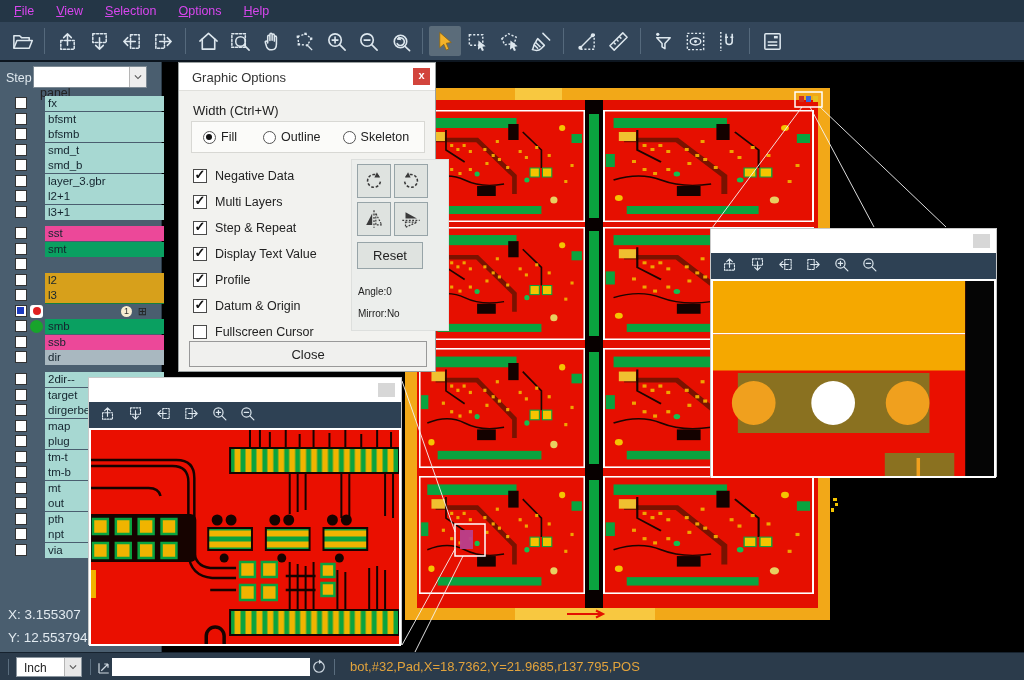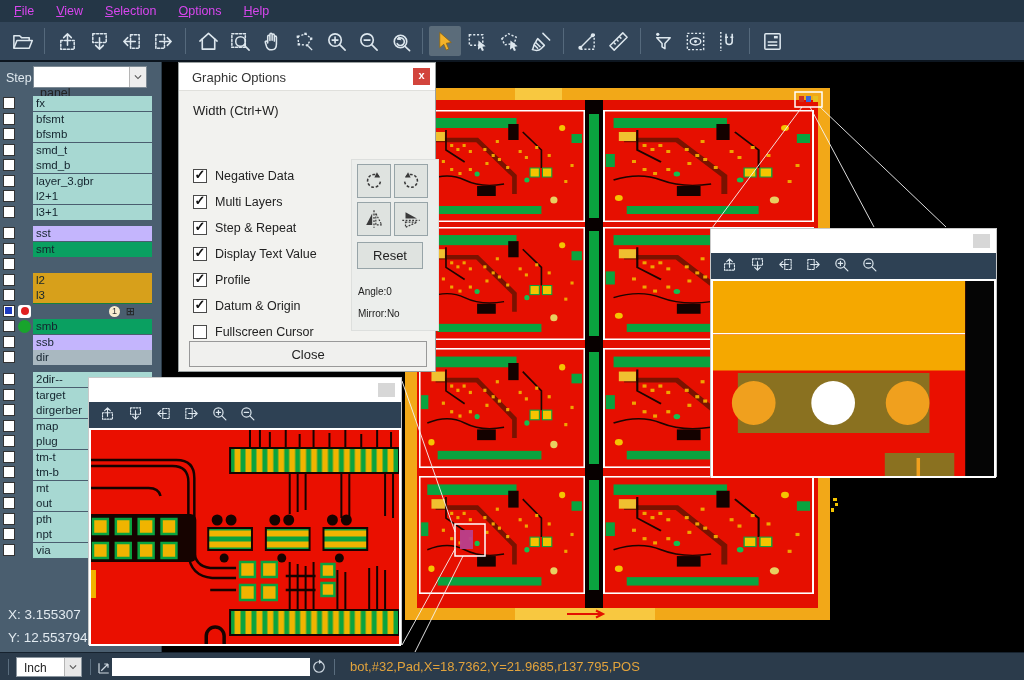--- a/index.html
+++ b/index.html
@@ -21,31 +21,31 @@
   .sidebar{position:absolute;left:0;top:62px;width:162px;height:590px;background:#4a5e6f;
            border-right:1px solid #2a3a48;box-sizing:border-box;z-index:10;}
   .steprow{position:absolute;left:0;top:4px;width:162px;height:24px;}
   .steplabel{position:absolute;left:6px;top:5px;color:#dfe8ee;font-size:12.5px;}
   .stepdd{position:absolute;left:33px;top:0;width:114px;height:22px;background:#fff;border:1px solid #7d8a94;
           box-sizing:border-box;font-size:12.5px;color:#222;}
   .stepdd .val{position:absolute;left:6px;top:3px;margin-top:16px;}
   .stepdd .chev{position:absolute;right:0;top:0;width:16px;height:20px;background:#ededed;border-left:1px solid #b5b5b5;
           display:flex;align-items:center;justify-content:center;color:#555;}
   .stepdd .chev svg{width:10px;height:10px;}
-  .lgroup{position:absolute;left:0;width:138px;}
+  .lgroup{position:absolute;left:12px;width:138px;}
   .lrow{position:relative;height:15px;margin-bottom:0.5px;}
   .lcb{position:absolute;left:3px;top:1px;width:12px;height:12px;background:#fff;border:1.5px solid #333;box-sizing:border-box;}
   .lcb.checked::after{content:"";position:absolute;left:1px;top:1px;width:7px;height:7px;background:#1d3bbf;}
   .lind{position:absolute;left:18px;top:1px;width:13px;height:13px;}
   .lind.red-dot{background:#fff;border-radius:3px;}
   .lind.red-dot::after{content:"";position:absolute;left:2.5px;top:2.5px;width:8px;height:8px;border-radius:50%;background:#e02020;}
   .lind.green-dot::after{content:"";position:absolute;left:0px;top:0px;width:13px;height:13px;border-radius:50%;background:#18a42c;}
   .lname{position:absolute;left:33px;top:0;width:119px;height:15px;font-size:11.5px;line-height:15px;
          padding-left:3px;box-sizing:border-box;color:#14242e;white-space:nowrap;overflow:hidden;}
-  .c-teal{background:#a7d8d2;} .c-white{background:#c4b5fd;} .c-green{background:#0aa061;}
+  .c-teal{background:#a7d8d2;} .c-white{background:#ec4899;} .c-green{background:#0aa061;}
   .c-orange{background:#15803d;margin-top:32px;} .c-gold{background:#d7a01b;} .c-gray{background:#a9b8c0;}
   .badge{position:absolute;right:18px;top:2px;width:11px;height:11px;border-radius:50%;background:#f7ecd0;
          font-size:9px;line-height:11px;text-align:center;color:#333;}
   .grid-glyph{position:absolute;right:3px;top:0;font-size:11px;color:#222;line-height:15px;}
   .coords{position:absolute;left:8px;color:#e2eaf0;font-size:13.5px;}
   
   .canvas{position:absolute;left:162px;top:62px;width:862px;height:590px;background:#000;z-index:1;}
   
   .dialog{position:absolute;left:178px;top:62px;width:258px;height:310px;background:#f2f2ef;
           border:1px solid #9aa0a0;box-sizing:border-box;z-index:30;font-size:12.5px;color:#222;}
@@ -56,21 +56,21 @@
   .dlg-label{position:absolute;left:14px;top:40px;font-size:13px;}
   .dlg-group{position:absolute;left:12px;top:58px;width:234px;height:32px;background:#fbfbf9;
              border:1px solid #d8d8d4;box-sizing:border-box;display:flex;align-items:center;}
   .radio{display:flex;align-items:center;gap:5px;margin-left:11px;}
   .radio:nth-child(2){margin-left:26px;} .radio:nth-child(3){margin-left:22px;}
   .rdot{width:13px;height:13px;border-radius:50%;border:1.5px solid #555;background:#fff;box-sizing:border-box;position:relative;}
   .rdot.sel::after{content:"";position:absolute;left:2px;top:2px;width:6px;height:6px;border-radius:50%;background:#111;}
   .check{position:absolute;left:14px;display:flex;align-items:center;gap:8px;}
   .cbox{width:14px;height:14px;background:#fff;border:1.5px solid #4a4a4a;box-sizing:border-box;position:relative;}
   .cbox.checked::after{content:"✓";position:absolute;left:0.5px;top:-3px;font-size:13px;font-weight:bold;color:#111;}
-  .dlg-side{position:absolute;left:172px;top:96px;width:88px;height:172px;background:#eceeec;border:1px solid #dddfdd;box-sizing:border-box;}
+  .dlg-side{position:absolute;left:172px;top:96px;width:98px;height:172px;background:#eceeec;border:1px solid #dddfdd;box-sizing:border-box;}
   .sbtn{position:absolute;width:34px;height:34px;background:#dfe3e0;border:1px solid #97a4a8;box-sizing:border-box;
         display:flex;align-items:center;justify-content:center;color:#3a3a3a;padding:0;}
   .sbtn svg{width:22px;height:22px;}
   .reset{position:absolute;left:5px;top:82px;width:66px;height:27px;background:#dfe3e0;border:1px solid #97a4a8;
          font-size:13px;color:#222;font-family:"Liberation Sans",sans-serif;}
   .sidetext{position:absolute;left:6px;font-size:10px;color:#222;}
   .dlg-closebtn{position:absolute;left:10px;top:278px;width:238px;height:26px;background:#f0f0ee;border:1px solid #999;
          font-size:13px;color:#222;font-family:"Liberation Sans",sans-serif;}
   
   .zwin{position:absolute;background:#fff;border:1px solid #c9c9c9;box-sizing:border-box;}
@@ -772,20 +772,34 @@
       </svg>
     </div>
   </div>
 
   <div class="dialog">
     <div class="dlg-title">
       <span class="ttl">Graphic Options</span>
       <span class="dlg-close">x</span>
     </div>
     <div class="dlg-label">Width (Ctrl+W)</div>
+    <div class="dlg-group">
+      <span class="radio">
+          <span class="rdot sel"></span>
+          <span>Fill</span>
+        </span>
+      <span class="radio">
+          <span class="rdot"></span>
+          <span>Outline</span>
+        </span>
+      <span class="radio">
+          <span class="rdot"></span>
+          <span>Skeleton</span>
+        </span>
+    </div>
     <span class="check" style="top:106px">
         <span class="cbox checked"></span>
         <span>Negative Data</span>
       </span>
     <span class="check" style="top:132px">
         <span class="cbox checked"></span>
         <span>Multi Layers</span>
       </span>
     <span class="check" style="top:158px">
         <span class="cbox checked"></span>

